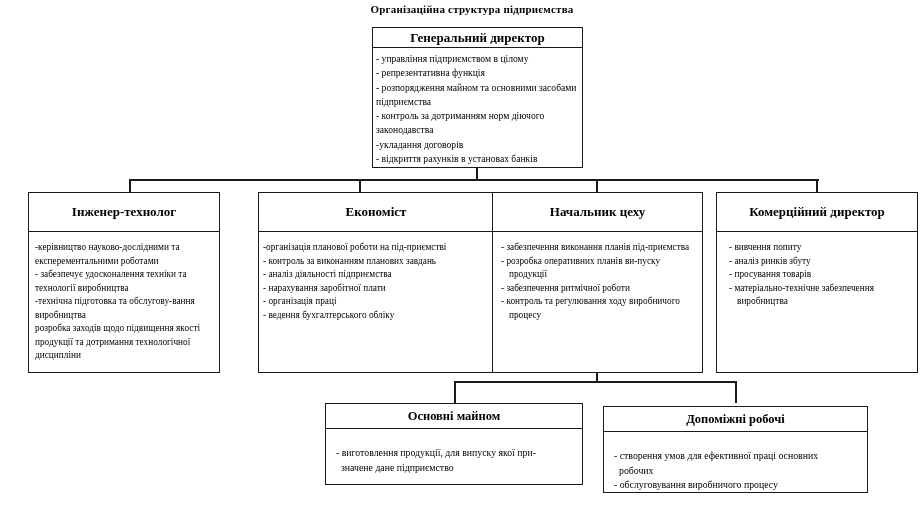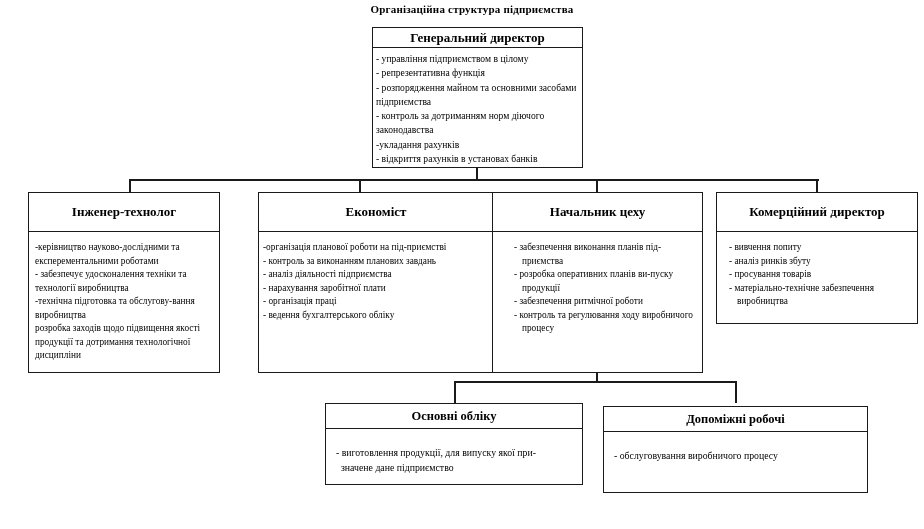--- a/index.html
+++ b/index.html
@@ -50,21 +50,21 @@
     padding: 9px 4px 0 6px;
     font-size: 9.3px;
     line-height: 13.5px;
   }
   .body-lv3 {
     padding: 17px 16px 0 10px;
     font-size: 9.8px;
     line-height: 14.5px;
   }
   .pad-eco { padding-left: 4px; }
-  .pad-work { padding-left: 8px; margin-left: 13px; }
+  .pad-work { padding-left: 8px; }
   .pad-com { padding-left: 12px; padding-right: 6px; }
   .hang .item { padding-left: 8px; text-indent: -8px; }
   .hang-sm .item { padding-left: 5px; text-indent: -5px; }
   .item { margin: 0; }
   .line {
     position: absolute;
     background: #1a1a1a;
   }
 </style>
 </head>
@@ -74,21 +74,21 @@
 
   <div class="diagram-title">Організаційна структура підприємства</div>
 
   <div class="box" style="left:372px; top:27px; width:211px; height:141px;">
     <div class="box-header hdr-lv1">Генеральний директор</div>
     <div class="box-body body-lv1">
       <div class="item">- управління підприємством в цілому</div>
       <div class="item">- репрезентативна функція</div>
       <div class="item">- розпорядження майном та основними засобами підприємства</div>
       <div class="item">- контроль за дотриманням норм діючого законодавства</div>
-      <div class="item">-укладання рахунків</div>
+      <div class="item">-укладання договорів</div>
       <div class="item">- відкриття рахунків в установах банків</div>
     </div>
   </div>
 
   <div class="line" style="left:476px; top:168px; width:2px; height:11px;"></div>
   <div class="line" style="left:129px; top:179px; width:690px; height:2px;"></div>
   <div class="line" style="left:129px; top:179px; width:2px; height:13px;"></div>
   <div class="line" style="left:359px; top:179px; width:2px; height:13px;"></div>
   <div class="line" style="left:596px; top:179px; width:2px; height:13px;"></div>
   <div class="line" style="left:816px; top:179px; width:2px; height:13px;"></div>
@@ -118,42 +118,43 @@
   <div class="box" style="left:492px; top:192px; width:211px; height:181px;">
     <div class="box-header hdr-lv2">Начальник цеху</div>
     <div class="box-body body-lv2 pad-work hang">
       <div class="item">- забезпечення виконання планів під-приємства</div>
       <div class="item">- розробка оперативних планів ви-пуску продукції</div>
       <div class="item">- забезпечення ритмічної роботи</div>
       <div class="item">- контроль та регулювання ходу виробничого процесу</div>
     </div>
   </div>
 
-  <div class="box" style="left:716px; top:192px; width:202px; height:132px;">
+  <div class="box" style="left:716px; top:192px; width:202px; height:181px;">
     <div class="box-header hdr-lv2">Комерційний директор</div>
     <div class="box-body body-lv2 pad-com hang">
       <div class="item">- вивчення попиту</div>
       <div class="item">- аналіз ринків збуту</div>
       <div class="item">- просування товарів</div>
       <div class="item">- матеріально-технічне забезпечення виробництва</div>
     </div>
   </div>
 
   <div class="line" style="left:596px; top:373px; width:2px; height:10px;"></div>
   <div class="line" style="left:454px; top:381px; width:283px; height:2px;"></div>
   <div class="line" style="left:454px; top:381px; width:2px; height:22px;"></div>
   <div class="line" style="left:735px; top:381px; width:2px; height:22px;"></div>
 
   <div class="box" style="left:325px; top:403px; width:258px; height:82px;">
-    <div class="box-header hdr-lv3">Основні обліку</div>
+    <div class="box-header hdr-lv3">Основні майном</div>
     <div class="box-body body-lv3 hang-sm">
       <div class="item">- виготовлення продукції, для випуску якої при-значене дане підприємство</div>
     </div>
   </div>
 
   <div class="box" style="left:603px; top:406px; width:265px; height:87px;">
     <div class="box-header hdr-lv3">Допоміжні робочі</div>
     <div class="box-body body-lv3 hang-sm">
+      <div class="item">- створення умов для ефективної праці основних робочих</div>
       <div class="item">- обслуговування виробничого процесу</div>
     </div>
   </div>
 
 </div>
 
 </body></html>

